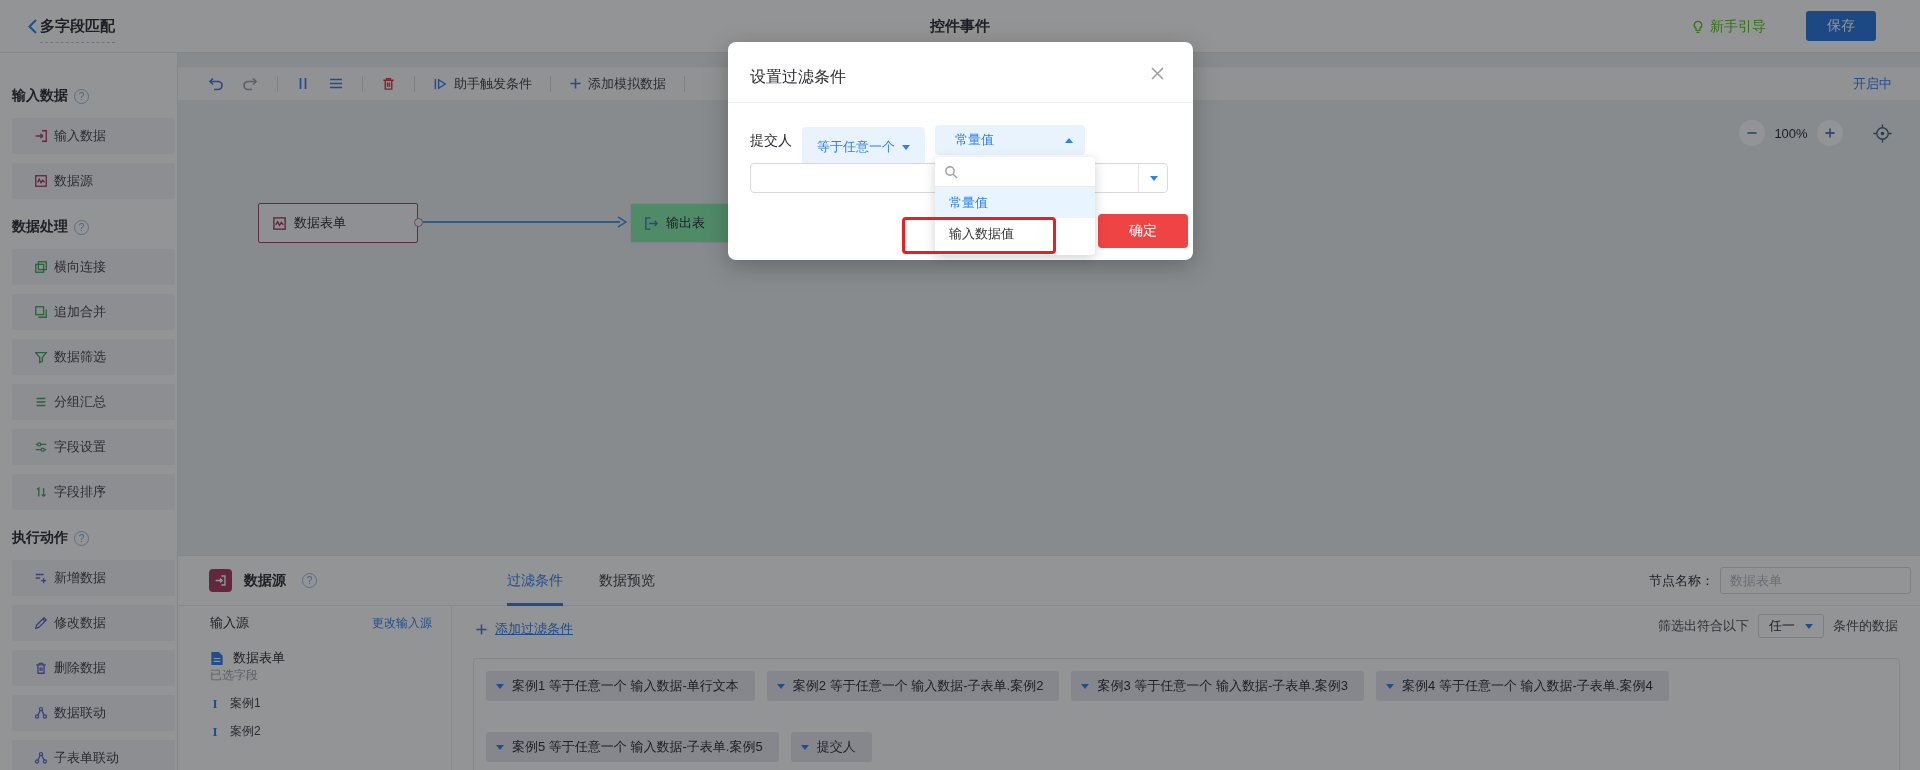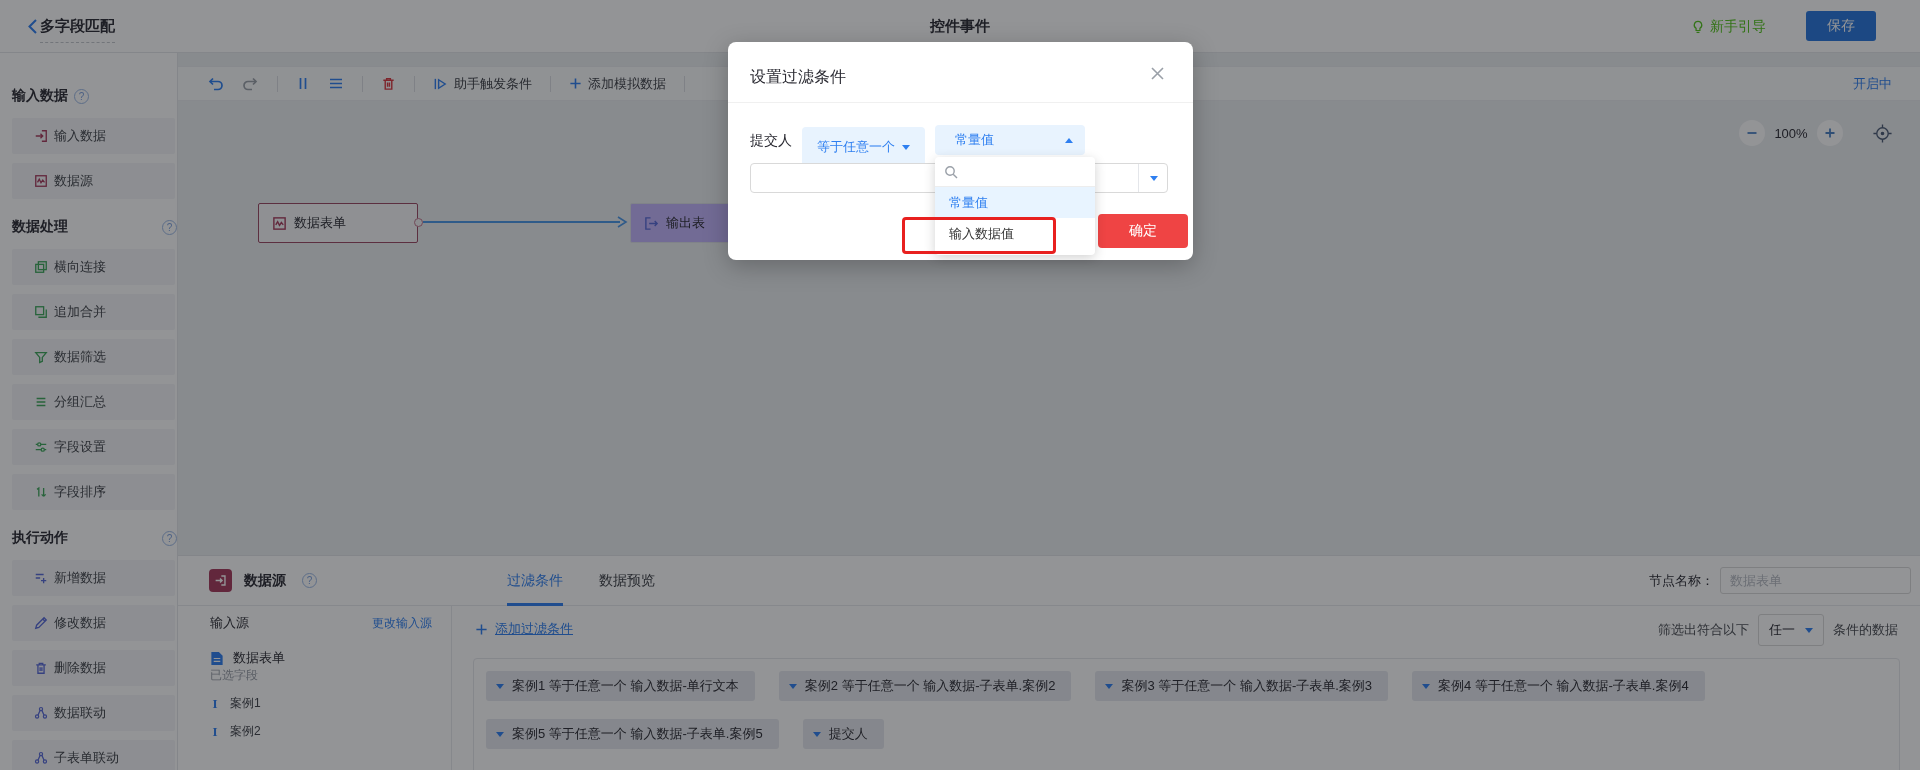--- a/index.html
+++ b/index.html
@@ -11,41 +11,41 @@
   .header { position:absolute; top:0; left:0; right:0; height:53px; background:#fff; border-bottom:1px solid #e4e6ea; z-index:2; }
   .back { position:absolute; left:26px; top:18px; color:#2e7ff0; cursor:pointer; }
   .page-title { position:absolute; left:40px; top:17px; font-size:15px; font-weight:700; color:#2b2b33; border-bottom:1px dashed #c3c7cd; padding-bottom:6px; }
   .center-title { position:absolute; left:0; right:0; top:17px; text-align:center; font-size:15px; font-weight:700; color:#2b2b33; }
   .guide { position:absolute; right:154px; top:18px; display:flex; align-items:center; gap:5px; color:#52c41a; font-size:14px; cursor:pointer; }
   .save-btn { position:absolute; right:44px; top:11px; width:70px; height:30px; background:#2776dd; color:#fff; font-size:14px; border:none; border-radius:3px; cursor:pointer; }
 
   
   .sidebar { position:absolute; top:53px; left:0; bottom:0; width:178px; background:#fff; border-right:1px solid #e4e6ea; padding-top:35px; overflow:hidden; }
   .sec-title { display:flex; align-items:center; gap:6px; margin:0 0 14px 12px; font-size:14px; color:#2b2b33; font-weight:700; height:16px; }
-  .sec-title.mt { margin-top:20px;justify-content:space-between; }
+  .sec-title.mt { margin-top:20px; }
   .help { width:15px; height:15px; border-radius:50%; border:1px solid #9db9e6; color:#7da0de; font-size:10px; line-height:13px; text-align:center; display:inline-block; font-weight:400; }
   .s-item { height:36px; margin:0 2px 9px 12px; background:#f4f5f7; display:flex; align-items:center; gap:6px; padding-left:22px; font-size:13px; color:#40434a; cursor:pointer; border-radius:2px; }
   .ic-maroon { color:#a73a5c; } .ic-green { color:#3ca65a; } .ic-indigo { color:#5668d8; }
 
   
   .canvas { position:absolute; top:53px; left:178px; right:0; height:502px; background:#eceef1; }
   .strip { position:absolute; top:13px; left:0; right:0; height:35px; background:#fafbfc; border-top:1px solid #e9ebee; border-bottom:1px solid #e9ebee; display:flex; align-items:center; padding-left:29px; font-size:13px; }
   .strip .tool { display:flex; align-items:center; gap:6px; margin-right:18px; cursor:pointer; color:#2e7ff0; }
   .strip .tool.gray { color:#9aa0a8; } .strip .tool.red { color:#d9363e; }
   .strip .tool .tlabel { color:#3c3f45; }
   .vsep { width:1px; height:16px; background:#dadde2; margin-right:18px; }
   .status { position:absolute; right:28px; top:0; height:33px; line-height:33px; color:#2e7ff0; font-size:13px; cursor:pointer; }
   .zoom-ctrl { position:absolute; top:67px; right:27px; display:flex; align-items:center; gap:9px; }
   .zc-circle { width:26px; height:26px; border-radius:50%; background:#fff; color:#4a80c4; display:flex; align-items:center; justify-content:center; cursor:pointer; }
   .zc-level { font-size:13px; color:#2b2b33; width:34px; text-align:center; }
   .zc-target { margin-left:20px; color:#4a5a74; cursor:pointer; }
 
   .node { position:absolute; width:160px; height:40px; display:flex; align-items:center; gap:7px; padding-left:13px; font-size:13px; color:#2b2b33; border-radius:2px; }
   .node-form { left:80px; top:150px; background:#f7f8f9; border:1px solid #9c4763; }
-  .node-out { left:452px; top:150px; background:#c4b5fd; border:1px solid #dde1e7; }
+  .node-out { left:452px; top:150px; background:#86efac; border:1px solid #dde1e7; }
   .connector { position:absolute; left:236px; top:165px; width:9px; height:9px; border-radius:50%; background:#f2f3f5; border:1px solid #c2748d; }
   .edge-svg { position:absolute; left:0; top:0; pointer-events:none; }
 
   
   .panel { position:absolute; top:555px; left:178px; right:0; bottom:0; background:#fff; border-top:1px solid #e2e4e8; }
   .p-head { position:relative; height:50px; border-bottom:1px solid #e8eaed; }
   .p-icon { position:absolute; left:31px; top:13px; width:23px; height:23px; border-radius:4px; background:#a73a5c; color:#fff; display:flex; align-items:center; justify-content:center; }
   .p-title { position:absolute; left:66px; top:16px; font-size:14px; font-weight:700; color:#2b2b33; }
   .p-help { position:absolute; left:124px; top:17px; }
   .tabs { position:absolute; left:329px; top:0; height:50px; display:flex; gap:36px; }
@@ -60,24 +60,24 @@
   .src-row { display:flex; align-items:center; width:222px; }
   .src-label { font-size:13px; color:#2b2b33; }
   .change-link { margin-left:auto; font-size:12px; color:#2e7ff0; cursor:pointer; }
   .src-name { display:flex; align-items:center; gap:9px; margin-top:17px; font-size:13px; color:#2b2b33; }
   .sel-label { font-size:12px; color:#979ca5; }
   .field-row { display:flex; align-items:center; gap:10px; margin-top:11px; font-size:12px; color:#40434a; }
   .field-i { font-family:"Liberation Serif","DejaVu Serif",serif; color:#2e7ff0; font-size:13px; font-weight:700; width:10px; text-align:center; }
 
   .add-cond { position:absolute; left:297px; top:64px; display:flex; align-items:center; gap:7px; color:#2e7ff0; font-size:13px; cursor:pointer;text-decoration:underline; }
   .filter-say { position:absolute; right:22px; top:58px; display:flex; align-items:center; gap:9px; font-size:13px; color:#4a4d53; }
-  .any-box { display:flex; align-items:center; gap:10px; border:1px solid #d9d9d9; border-radius:3px; height:32px; padding:0 10px; color:#2b2b33; cursor:pointer; }
+  .any-box { display:flex; align-items:center; gap:10px; border:1px solid #d9d9d9; border-radius:3px; height:24px; padding:0 10px; color:#2b2b33; cursor:pointer; }
   .caret { width:0; height:0; border-left:4.5px solid transparent; border-right:4.5px solid transparent; border-top:5.5px solid #2e7ff0; }
   .cond-box { position:absolute; left:295px; right:20px; top:102px; bottom:-10px; border:1px solid #e6e8ec; border-radius:4px; padding:12px; }
-  .chip-row { display:flex; gap:24px; margin-bottom:18px; }
+  .chip-row { display:flex; gap:12px; margin-bottom:31px; }
   .chip { height:30px; background:#e6e8ee; border-radius:3px; display:flex; align-items:center; gap:8px; padding:0 16px 0 10px; font-size:13px; color:#2b2b33; cursor:pointer; white-space:nowrap; }
 
   
   .overlay { position:absolute; inset:0; background:rgba(15,18,22,0.45); z-index:40; }
   .modal { position:absolute; left:728px; top:42px; width:465px; height:218px; background:#fff; border-radius:8px; box-shadow:0 6px 24px rgba(0,0,0,.25); z-index:50; }
   .m-title { position:absolute; left:22px; top:25px; font-size:16px; color:#2b2b33; }
   .m-close { position:absolute; right:28px; top:24px; color:#9aa0a8; cursor:pointer; }
   .m-div { position:absolute; left:0; right:0; top:60px; height:1px; background:#f0f0f0; }
   .m-field { position:absolute; left:22px; top:90px; font-size:14px; color:#2b2b33; }
   .pill { position:absolute; background:#e8f3fe; border-radius:4px; display:flex; align-items:center; color:#2e7ff0; font-size:13px; cursor:pointer; }

